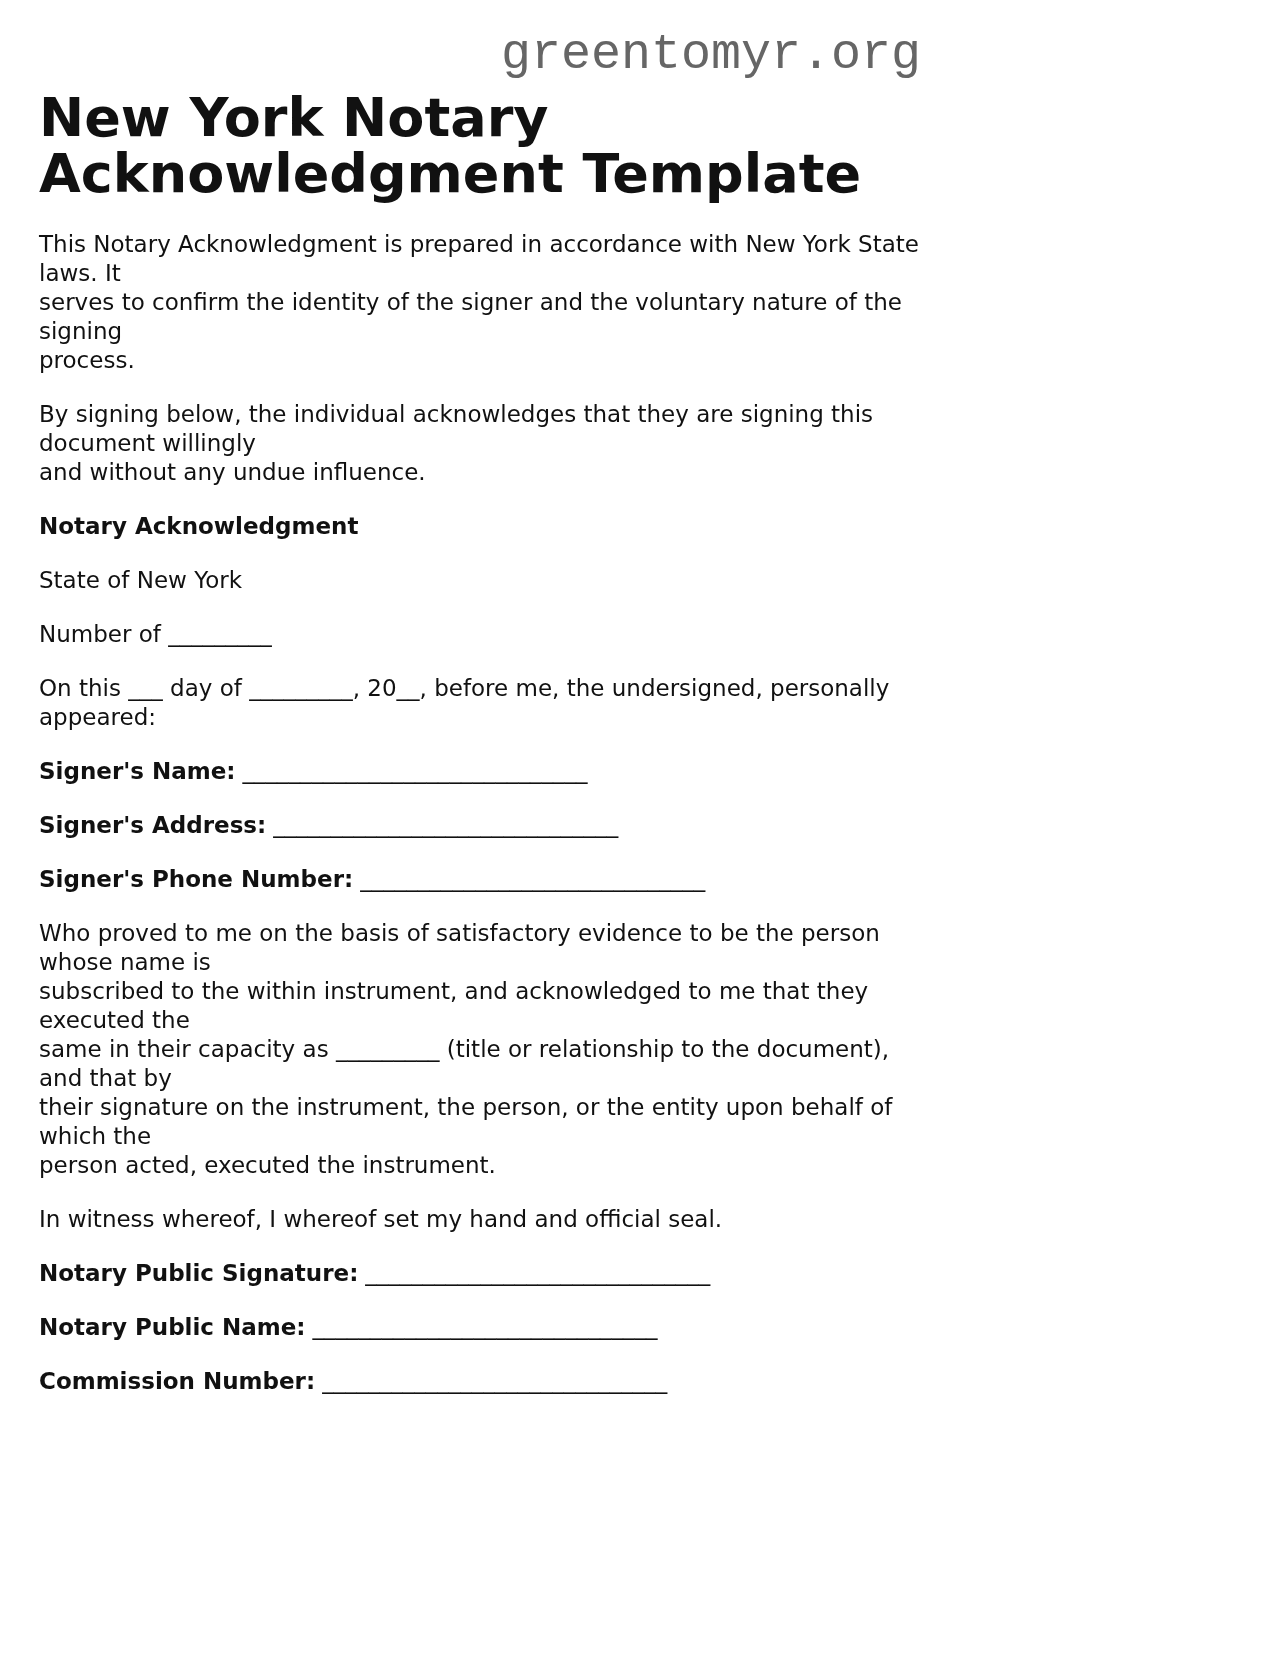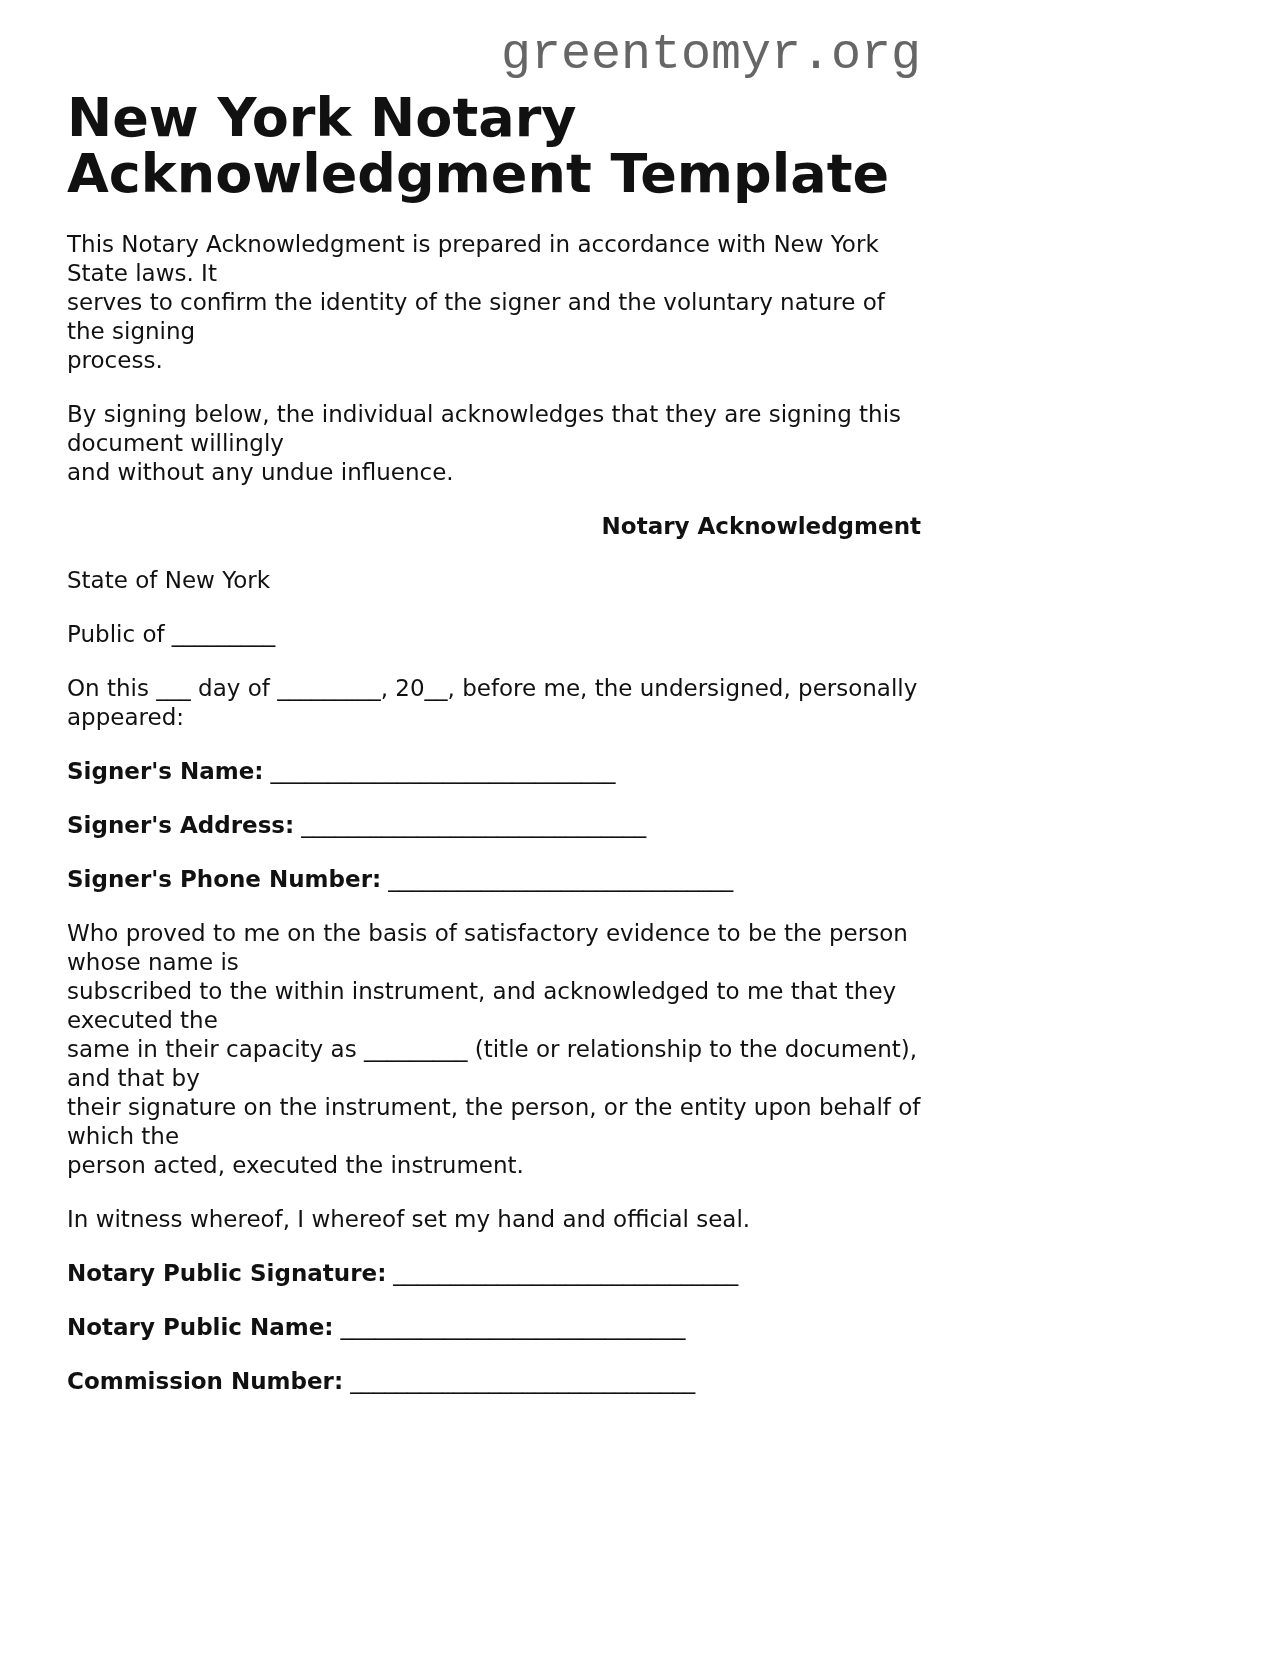--- a/index.html
+++ b/index.html
@@ -10,21 +10,21 @@
   * { box-sizing: border-box; }
   html, body {
     margin: 0;
     padding: 0;
     background: var(--page-bg);
   }
   .page {
     width: 1026px;
     min-height: 1659px;
     background: var(--page-bg);
-    padding: 30px 105px 40px 67px;
+    padding: 30px 105px 40px 39px;
     font-family: "DejaVu Sans", "Liberation Sans", sans-serif;
     color: var(--text);
     font-size: 23px;
     line-height: 29px;
     border-radius: 9px;
   }
   .watermark {
     font-family: "Liberation Mono", "DejaVu Sans Mono", monospace;
     font-size: 50px;
     line-height: 1;
@@ -41,21 +41,20 @@
     color: var(--text);
   }
   p { margin: 0 0 25px 0; }
   .para { white-space: pre-line; }
   h2.section-heading {
     font-size: 23px;
     line-height: 29px;
     font-weight: 700;
     margin: 0 0 25px 0;
     color: var(--text);
-    text-align: right;
   }
   .field .label { font-weight: 700; margin-right: 7px; text-align: right; }
   .field .blank { font-weight: 400; margin-top: 28px; }
 </style>
 </head>
 <body>
 
 <div class="page">
 
   <div class="watermark">greentomyr.org</div>
@@ -66,21 +65,21 @@
 serves to confirm the identity of the signer and the voluntary nature of the signing
 process.</p>
 
   <p class="para">By signing below, the individual acknowledges that they are signing this document willingly
 and without any undue influence.</p>
 
   <h2 class="section-heading">Notary Acknowledgment</h2>
 
   <p class="line">State of New York</p>
 
-  <p class="line">Public of _________</p>
+  <p class="line">Number of _________</p>
 
   <p class="line">On this ___ day of _________, 20__, before me, the undersigned, personally appeared:</p>
 
   <p class="field">
     <span class="label">Signer's Name:</span><span class="blank">______________________________</span>
   </p>
 
   <p class="field">
     <span class="label">Signer's Address:</span><span class="blank">______________________________</span>
   </p>

